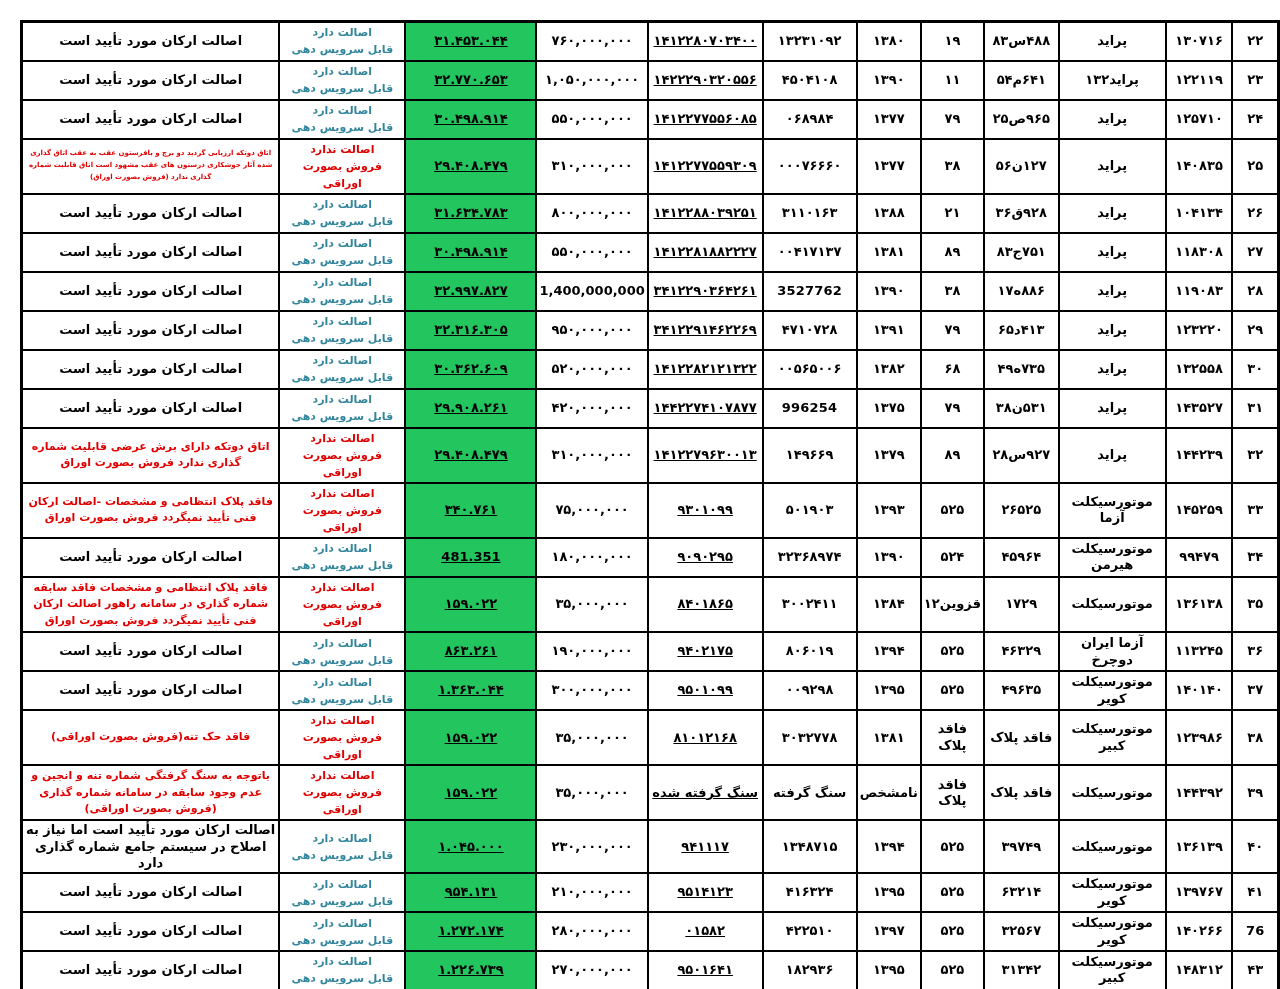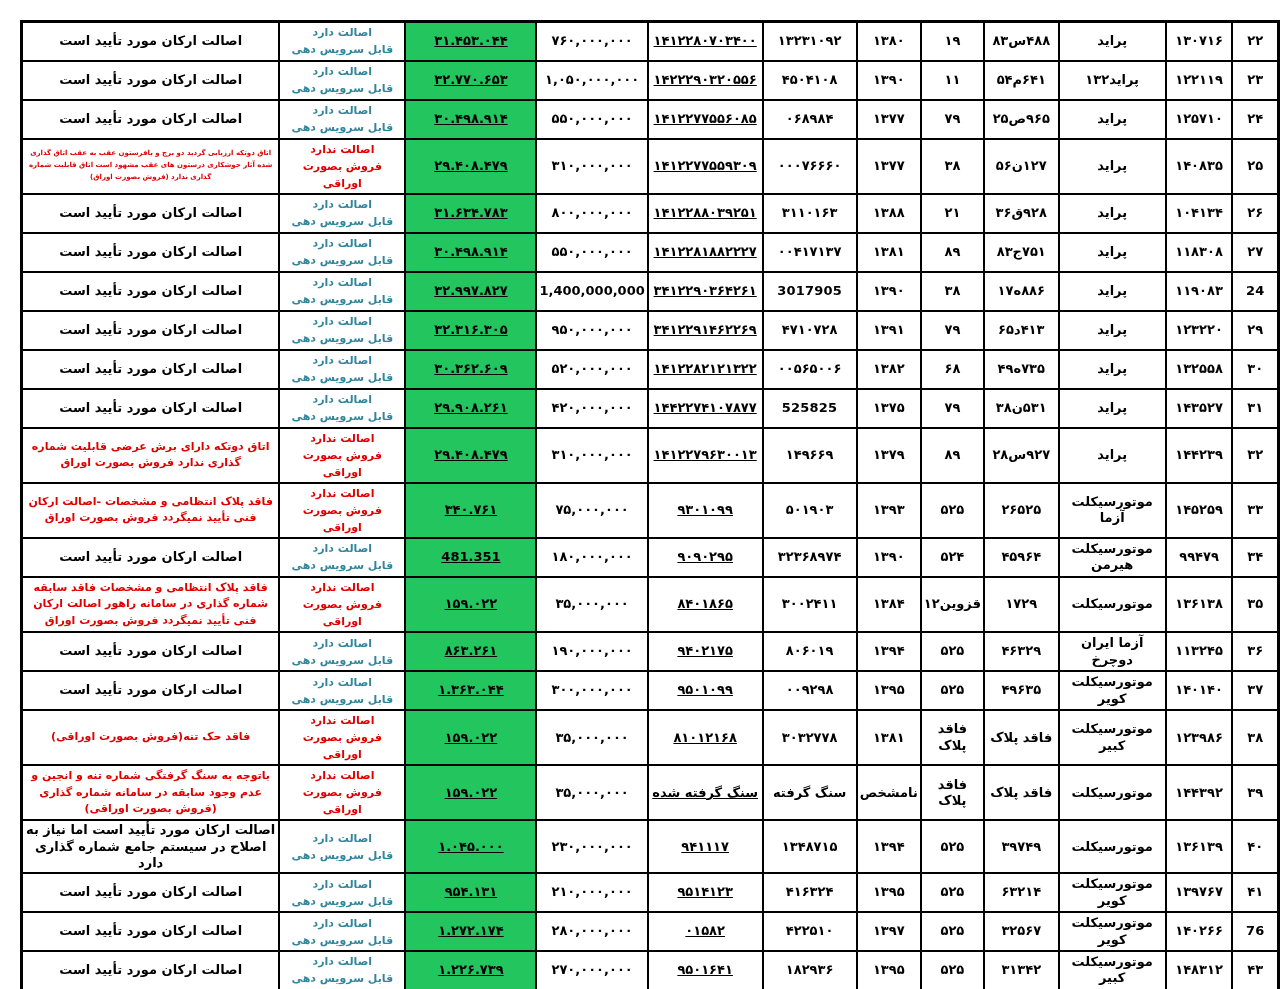--- a/index.html
+++ b/index.html
@@ -154,27 +154,27 @@
     <td class="c-chassis">۱۴۱۲۲۸۱۸۸۲۲۲۷</td>
     <td class="c-price">۵۵۰,۰۰۰,۰۰۰</td>
     <td class="c-value">۳۰.۴۹۸.۹۱۴</td>
     <td class="c-status ok">
       <div class="st-line">اصالت دارد</div>
       <div class="st-line">قابل سرویس دهی</div>
     </td>
     <td class="c-desc">اصالت ارکان مورد تأیید است</td>
   </tr>
       <tr class="vrow">
-    <td class="c-no">24</td>
+    <td class="c-no">۲۸</td>
     <td class="c-file">۱۱۹۰۸۳</td>
     <td class="c-type">پراید</td>
     <td class="c-plate">۸۸۶ه۱۷</td>
     <td class="c-region">۳۸</td>
     <td class="c-year">۱۳۹۰</td>
-    <td class="c-engine">3017905</td>
+    <td class="c-engine">3527762</td>
     <td class="c-chassis">۳۴۱۲۲۹۰۳۶۴۲۶۱</td>
     <td class="c-price">1,400,000,000</td>
     <td class="c-value">۳۲.۹۹۷.۸۲۷</td>
     <td class="c-status ok">
       <div class="st-line">اصالت دارد</div>
       <div class="st-line">قابل سرویس دهی</div>
     </td>
     <td class="c-desc">اصالت ارکان مورد تأیید است</td>
   </tr>
       <tr class="vrow">
@@ -211,21 +211,21 @@
     </td>
     <td class="c-desc">اصالت ارکان مورد تأیید است</td>
   </tr>
       <tr class="vrow">
     <td class="c-no">۳۱</td>
     <td class="c-file">۱۴۳۵۲۷</td>
     <td class="c-type">پراید</td>
     <td class="c-plate">۵۳۱ن۳۸</td>
     <td class="c-region">۷۹</td>
     <td class="c-year">۱۳۷۵</td>
-    <td class="c-engine">525825</td>
+    <td class="c-engine">996254</td>
     <td class="c-chassis">۱۴۴۲۲۷۴۱۰۷۸۷۷</td>
     <td class="c-price">۴۲۰,۰۰۰,۰۰۰</td>
     <td class="c-value">۲۹.۹۰۸.۲۶۱</td>
     <td class="c-status ok">
       <div class="st-line">اصالت دارد</div>
       <div class="st-line">قابل سرویس دهی</div>
     </td>
     <td class="c-desc">اصالت ارکان مورد تأیید است</td>
   </tr>
       <tr class="vrow">

